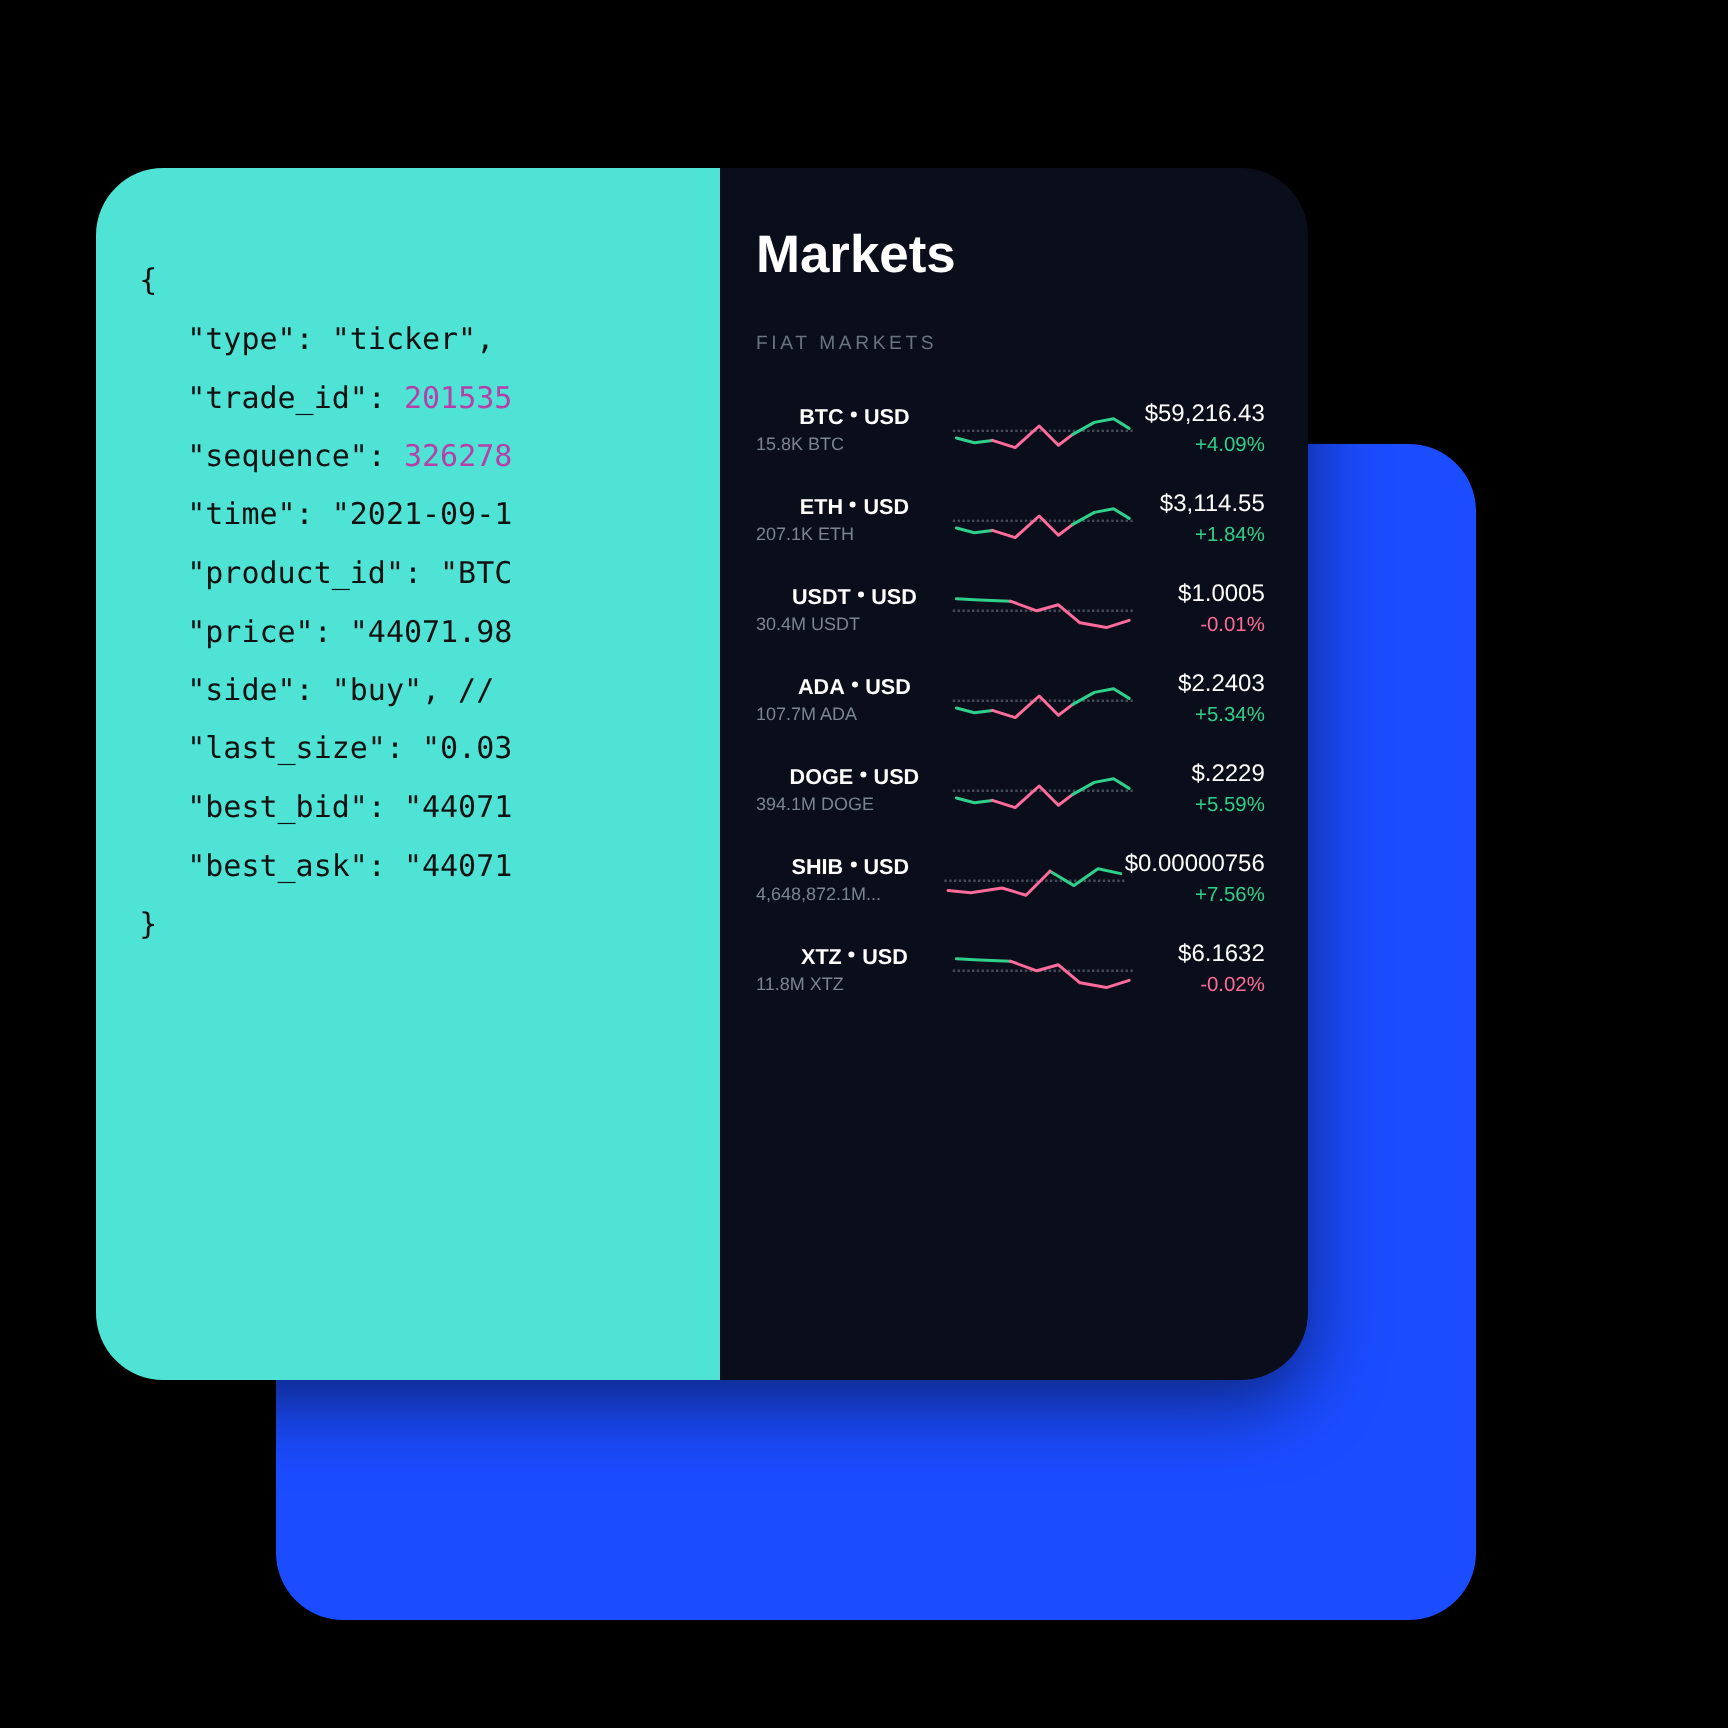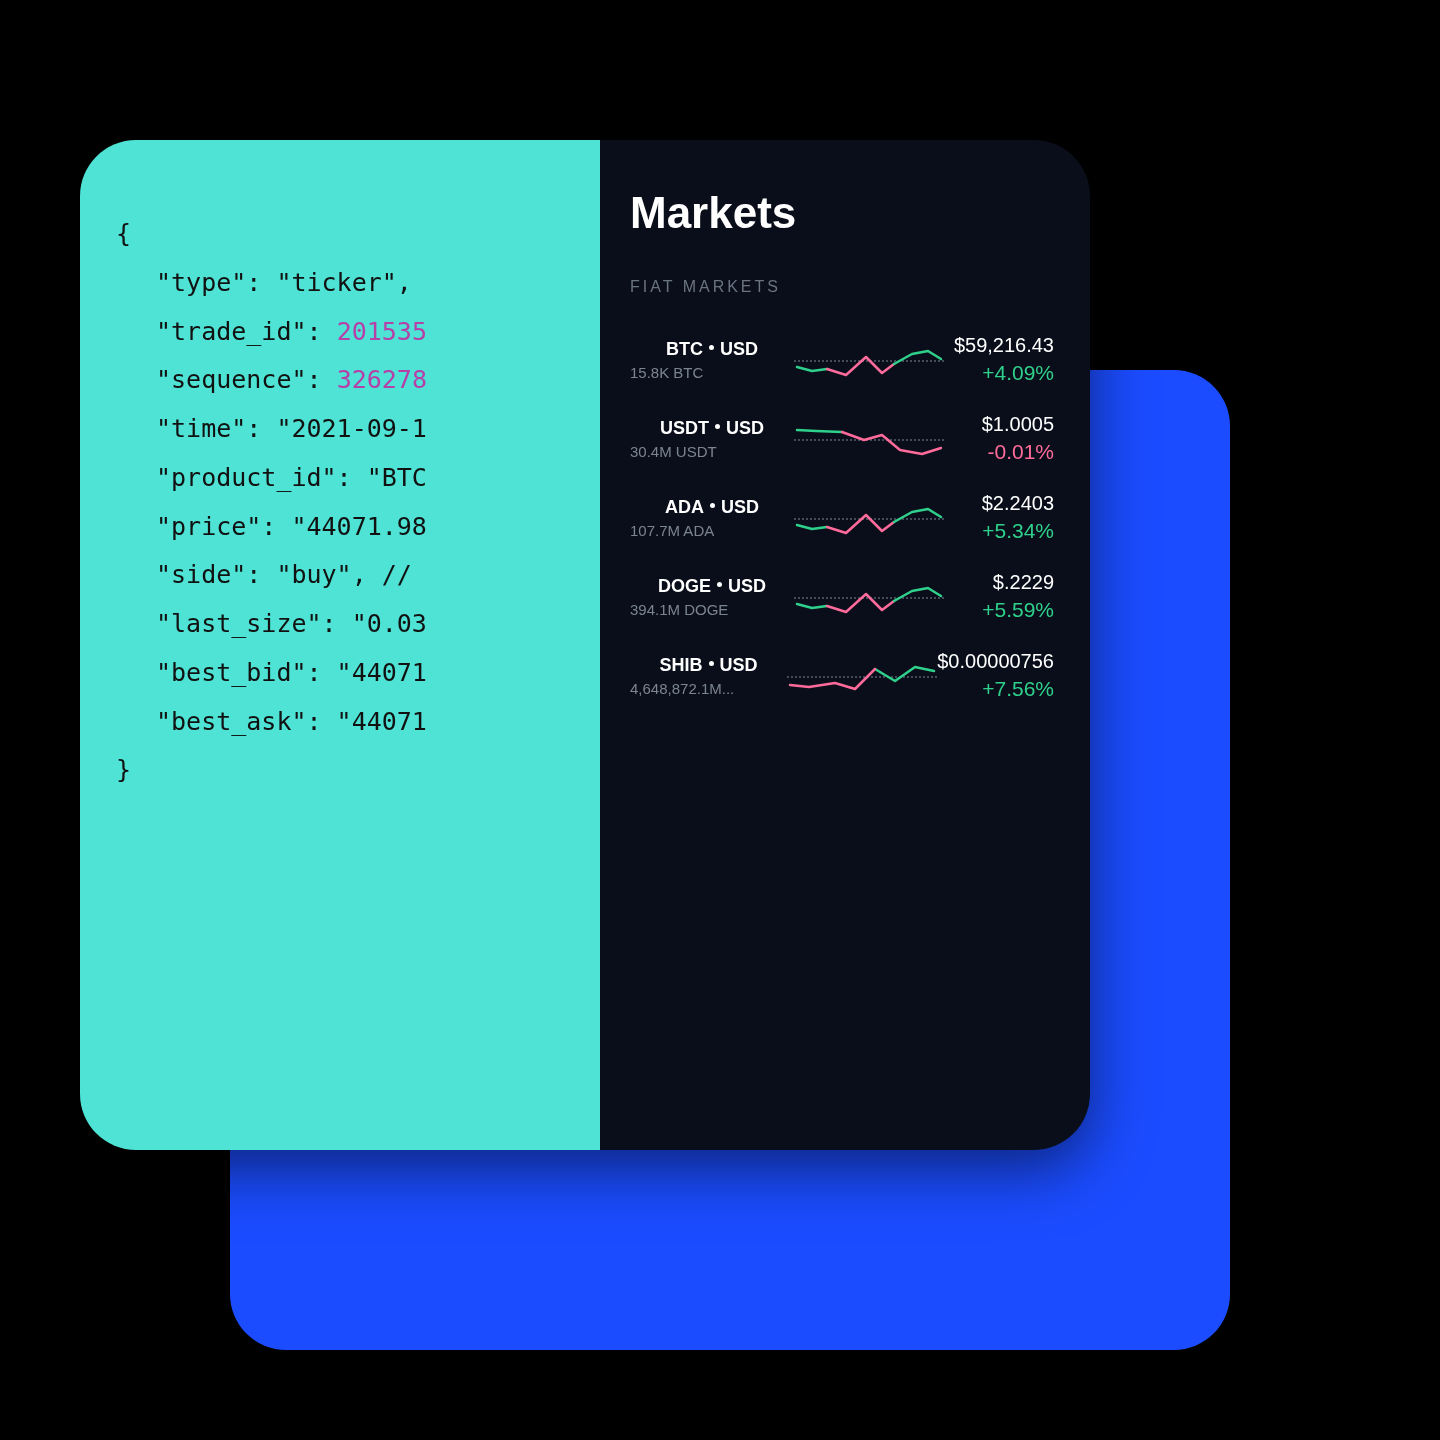--- a/index.html
+++ b/index.html
@@ -81,21 +81,21 @@
     display:flex; align-items:center; padding:14px 0;
   }
   .mk-left{ width:164px; }
   .mk-pair{ color:#fff; font-size:18px; font-weight:600;text-align:center; }
   .mk-pair .dot{ display:inline-block; vertical-align:middle; background:#fff; width:5px; height:5px; border-radius:50%; margin:0 6px; position:relative; top:-2px;}
   .mk-vol{ color:#7b8592; font-size:15px; margin-top:4px; }
   .mk-spark{ flex:0 0 150px; height:42px; position:relative; }
   .mk-spark .dotted{ position:absolute; left:0; right:0; top:50%; border-top:2px dotted #454c59; }
   .mk-right{ flex:1; text-align:right; }
   .mk-price{ color:#fff; font-size:20px; font-weight:500; }
-  .mk-change{ font-size:21px; margin-top:4px; }
+  .mk-change{ font-size:17px; margin-top:4px; }
   .pos{ color:#2fd08b; }
   .neg{ color:#ff6b9a; }
 
   .mk-spark svg{ position:absolute; inset:0; width:100%; height:100%; }
   .sp-green{ stroke:#2fd08b; }
   .sp-pink{ stroke:#ff6b9a; }
   .sp{ fill:none; stroke-width:2.5; stroke-linecap:round; stroke-linejoin:round; }
 </style>
 </head>
 <body>
@@ -147,20 +147,38 @@
                 <path class="sp sp-green" d="M100 25 L118 15 L134 12 L147 20"></path>
               </svg>
             </div>
             <div class="mk-right">
               <div class="mk-price">$59,216.43</div>
               <div class="mk-change pos">+4.09%</div>
             </div>
           </div>
           <div class="mk-row">
             <div class="mk-left">
+              <div class="mk-pair"><span>ETH</span><span class="dot"></span><span>USD</span></div>
+              <div class="mk-vol">207.1K ETH</div>
+            </div>
+            <div class="mk-spark">
+              <div class="dotted"></div>
+              <svg viewBox="0 0 150 42">
+                <path class="sp sp-green" d="M3 28 L18 32 L33 30"></path>
+                <path class="sp sp-pink" d="M33 30 L52 36 L72 18 L88 34 L100 25"></path>
+                <path class="sp sp-green" d="M100 25 L118 15 L134 12 L147 20"></path>
+              </svg>
+            </div>
+            <div class="mk-right">
+              <div class="mk-price">$3,114.55</div>
+              <div class="mk-change pos">+1.84%</div>
+            </div>
+          </div>
+          <div class="mk-row">
+            <div class="mk-left">
               <div class="mk-pair"><span>USDT</span><span class="dot"></span><span>USD</span></div>
               <div class="mk-vol">30.4M USDT</div>
             </div>
             <div class="mk-spark">
               <div class="dotted"></div>
               <svg viewBox="0 0 150 42">
                 <path class="sp sp-green" d="M3 12 L22 13 L48 14"></path>
                 <path class="sp sp-pink" d="M48 14 L70 22 L88 17 L106 32 L128 36 L147 30"></path>
               </svg>
             </div>
@@ -215,17 +233,34 @@
               <svg viewBox="0 0 150 42">
                 <path class="sp sp-green" d="M88 14 L108 26 L128 12 L147 16"></path>
                 <path class="sp sp-pink" d="M3 30 L22 32 L48 28 L68 34 L88 14"></path>
               </svg>
             </div>
             <div class="mk-right">
               <div class="mk-price">$0.00000756</div>
               <div class="mk-change pos">+7.56%</div>
             </div>
           </div>
+          <div class="mk-row">
+            <div class="mk-left">
+              <div class="mk-pair"><span>XTZ</span><span class="dot"></span><span>USD</span></div>
+              <div class="mk-vol">11.8M XTZ</div>
+            </div>
+            <div class="mk-spark">
+              <div class="dotted"></div>
+              <svg viewBox="0 0 150 42">
+                <path class="sp sp-green" d="M3 12 L22 13 L48 14"></path>
+                <path class="sp sp-pink" d="M48 14 L70 22 L88 17 L106 32 L128 36 L147 30"></path>
+              </svg>
+            </div>
+            <div class="mk-right">
+              <div class="mk-price">$6.1632</div>
+              <div class="mk-change neg">-0.02%</div>
+            </div>
+          </div>
         </div>
     </div>
 
   </div>
 </div>
 
 </body></html>

